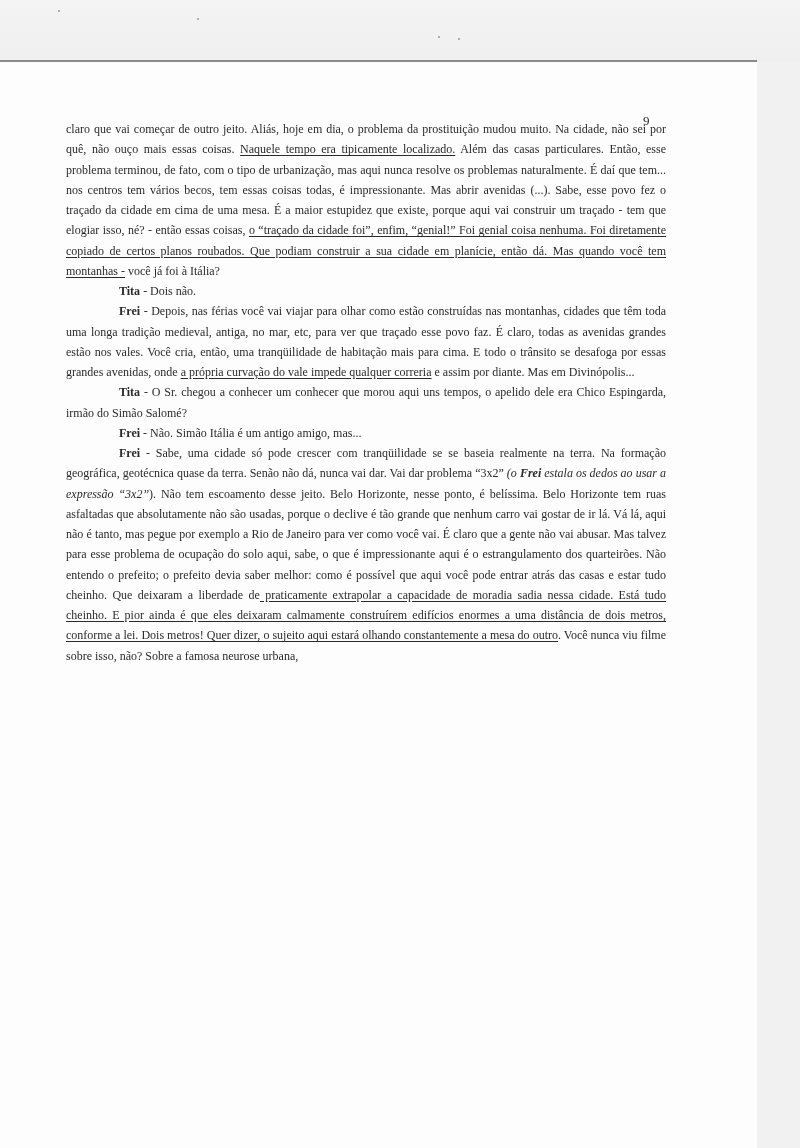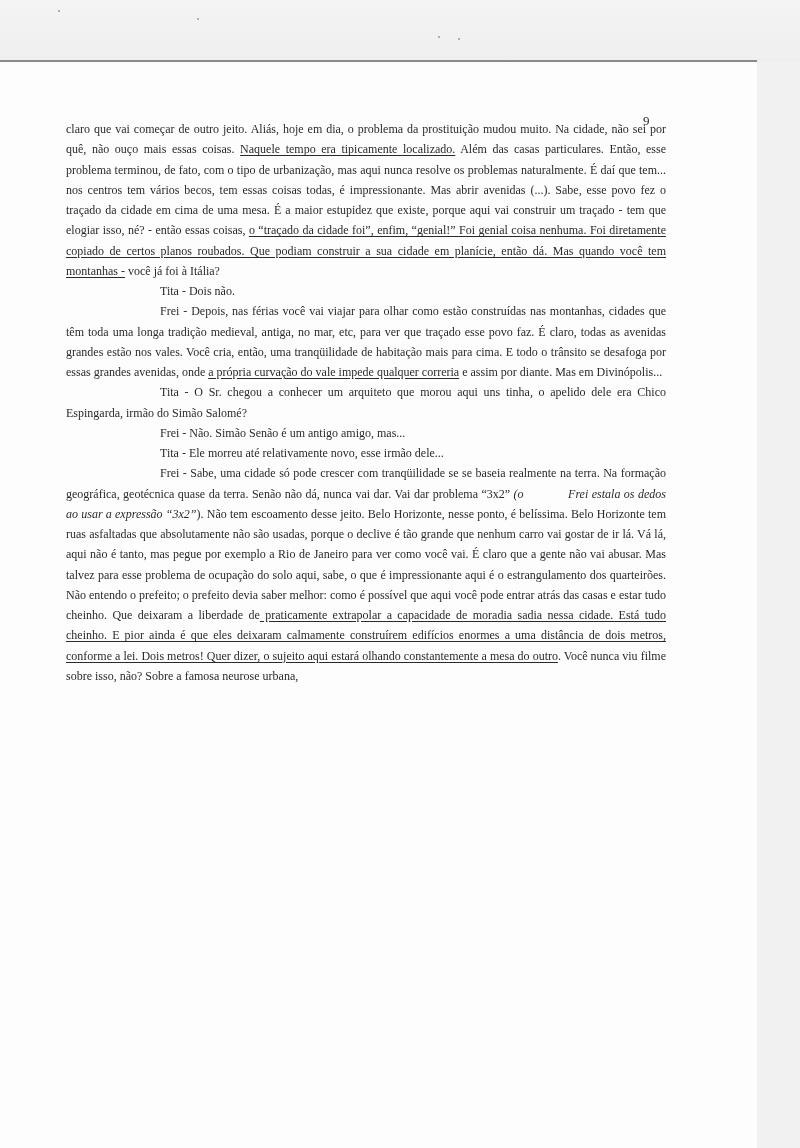--- a/index.html
+++ b/index.html
@@ -29,21 +29,21 @@
       position: absolute; left: 643px; top: 113px; font-size: 13px;
     }
     .text {
       position: absolute; left: 66px; top: 119px; width: 600px;
       font-size: 12px; line-height: 20.25px;
       text-align: justify;
     }
     .para { margin: 0; }
     .para.indent { text-indent: 53px; }
     .u { text-decoration: underline; text-underline-offset: 2px; }
-    .speaker { font-weight: normal; margin-left: 41px; }
+    .speaker { font-weight: bold; }
     .stage { font-style: italic; }
   </style>
 </head>
 <body>
 
 <div class="scan-top"></div>
 <div class="speck" style="left:58px;top:10px"></div>
 <div class="speck" style="left:197px;top:18px"></div>
 <div class="speck" style="left:438px;top:36px"></div>
 <div class="speck" style="left:458px;top:38px"></div>
@@ -51,17 +51,16 @@
 
 <div class="page"></div>
 <div class="right-strip"></div>
 
 <div class="page-number">9</div>
 
 <div class="text" id="body-text">
     <p class="para"><span class="">claro que vai começar de outro jeito. Aliás, hoje em dia, o problema da prostituição mudou muito. Na cidade, não sei por quê, não ouço mais essas coisas. </span><span class="u">Naquele tempo era tipicamente localizado.</span><span class=""> Além das casas particulares. Então, esse problema terminou, de fato, com o tipo de urbanização, mas aqui nunca resolve os problemas naturalmente. É daí que tem... nos centros tem vários becos, tem essas coisas todas, é impressionante. Mas abrir avenidas (...). Sabe, esse povo fez o traçado da cidade em cima de uma mesa. É a maior estupidez que existe, porque aqui vai construir um traçado - tem que elogiar isso, né? - então essas coisas, </span><span class="u">o “traçado da cidade foi”, enfim, “genial!” Foi genial coisa nenhuma. Foi diretamente copiado de certos planos roubados. Que podiam construir a sua cidade em planície, então dá. Mas quando você tem montanhas -</span><span class=""> você já foi à Itália?</span></p>
     <p class="para indent"><span class="speaker">Tita</span><span class=""> - Dois não.</span></p>
     <p class="para indent"><span class="speaker">Frei</span><span class=""> - Depois, nas férias você vai viajar para olhar como estão construídas nas montanhas, cidades que têm toda uma longa tradição medieval, antiga, no mar, etc, para ver que traçado esse povo faz. É claro, todas as avenidas grandes estão nos vales. Você cria, então, uma tranqüilidade de habitação mais para cima. E todo o trânsito se desafoga por essas grandes avenidas, onde </span><span class="u">a própria curvação do vale impede qualquer correria</span><span class=""> e assim por diante. Mas em Divinópolis...</span></p>
-    <p class="para indent"><span class="speaker">Tita</span><span class=""> - O Sr. chegou a conhecer um arquiteto que morou aqui uns tinha, o apelido dele era Chico Espingarda, irmão do Simão Salomé?</span></p>
-    <p class="para indent"><span class="speaker">Frei</span><span class=""> - Não. Simão Senão é um antigo amigo, mas...</span></p>
-    <p class="para indent"><span class="speaker">Tita</span><span class=""> - Ele morreu até relativamente novo, esse irmão dele...</span></p>
+    <p class="para indent"><span class="speaker">Tita</span><span class=""> - O Sr. chegou a conhecer um conhecer que morou aqui uns tempos, o apelido dele era Chico Espingarda, irmão do Simão Salomé?</span></p>
+    <p class="para indent"><span class="speaker">Frei</span><span class=""> - Não. Simão Itália é um antigo amigo, mas...</span></p>
     <p class="para indent"><span class="speaker">Frei</span><span class=""> - Sabe, uma cidade só pode crescer com tranqüilidade se se baseia realmente na terra. Na formação geográfica, geotécnica quase da terra. Senão não dá, nunca vai dar. Vai dar problema “3x2” </span><span class="stage">(o </span><span class="speaker stage">Frei</span><span class="stage"> estala os dedos ao usar a expressão “3x2”</span><span class="">). Não tem escoamento desse jeito. Belo Horizonte, nesse ponto, é belíssima. Belo Horizonte tem ruas asfaltadas que absolutamente não são usadas, porque o declive é tão grande que nenhum carro vai gostar de ir lá. Vá lá, aqui não é tanto, mas pegue por exemplo a Rio de Janeiro para ver como você vai. É claro que a gente não vai abusar. Mas talvez para esse problema de ocupação do solo aqui, sabe, o que é  impressionante aqui é o estrangulamento dos quarteirões. Não entendo o prefeito; o prefeito devia saber melhor: como é possível que aqui você pode entrar atrás das casas e estar tudo cheinho. Que deixaram a liberdade de</span><span class="u"> praticamente extrapolar a capacidade de moradia sadia nessa cidade. Está tudo cheinho. E pior ainda é que eles deixaram calmamente construírem edifícios enormes a uma distância de dois metros, conforme a lei. Dois metros! Quer dizer, o sujeito aqui estará olhando constantemente a mesa do outro</span><span class="">. Você nunca viu filme sobre isso, não? Sobre a famosa neurose urbana,</span></p>
   </div>
 
 </body></html>

